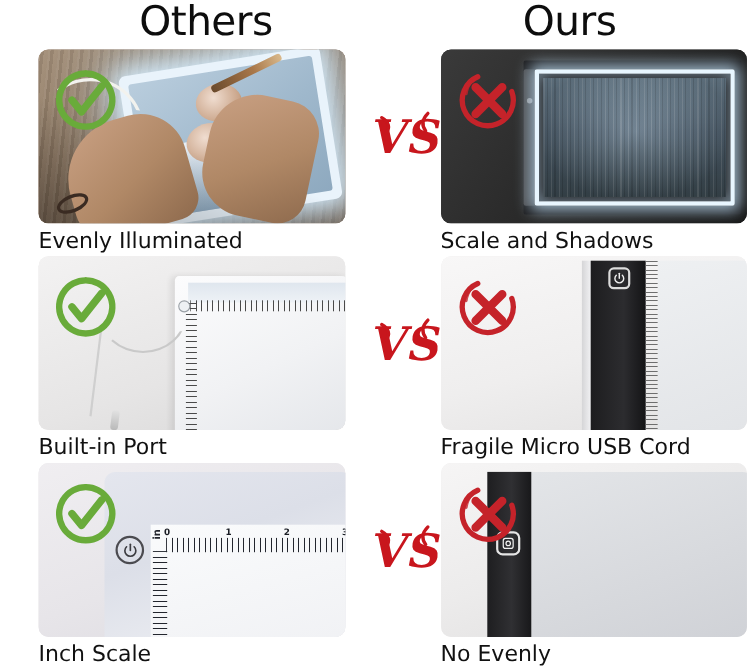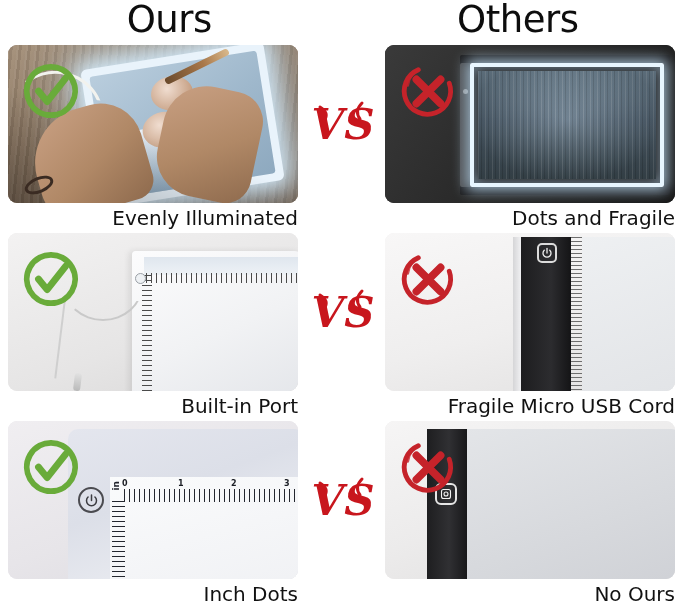--- a/index.html
+++ b/index.html
@@ -25,21 +25,21 @@
   .header-title {
     font-size: 37px;
     line-height: 40px;
     font-weight: 400;
     color: #0d0d0d;
     letter-spacing: -0.5px;
     font-family: "DejaVu Sans", sans-serif;
   }
 
   
-  .row { position: relative; height: 188px; }
+  .row { position: relative; height: 188px; margin-left: 27px; }
   .row-media { display: flex; height: 158px; }
 
   .panel-slot {
     width: 290px;
     height: 158px;
     position: relative;
   }
   .panel-slot.left  { margin-left: 8px; }
   .panel-slot.right { margin-left: 87px; }
 
@@ -67,21 +67,21 @@
     z-index: 8;
   }
   .vs svg { width: 100%; height: 100%; display: block; }
 
   
   .row-captions { display: flex; height: 30px; }
   .caption-slot {
     width: 290px;
     display: flex;
     align-items: center;
-    justify-content: flex-end;
+    justify-content: flex-start;
   }
   .caption-slot.left  { margin-left: 8px; }
   .caption-slot.right { margin-left: 87px; }
   .caption {
     font-size: 20px;
     line-height: 24px;
     color: #111111;
     font-family: "DejaVu Sans", sans-serif;
     white-space: nowrap;
   }
@@ -402,25 +402,25 @@
     position: absolute;
     left: 82px; top: 8px; right: -6px; bottom: -6px;
     background: linear-gradient(160deg, #e3e5e8, #d7d9dd 60%, #cfd1d6);
     border-radius: 0 10px 0 0;
   }
 </style>
 </head>
 <body>
 
 <div class="headers">
+  <div class="header-cell right">
+    <div class="header-title">Others</div>
+  </div>
   <div class="header-cell left">
     <div class="header-title">Ours</div>
-  </div>
-  <div class="header-cell right">
-    <div class="header-title">Others</div>
   </div>
 </div>
 
 <div class="row">
   <div class="row-media">
 
     <div class="panel-slot left">
       <div class="panel p1a">
         <div class="desk"></div>
         <div class="pad-glow">
@@ -476,21 +476,21 @@
       <text x="31" y="46" text-anchor="middle" font-family="DejaVu Serif, serif" font-size="42" font-style="italic" font-weight="700" fill="#c8161d">VS</text>
       <path d="M8 14 q10 6 4 14" fill="none" stroke="#c8161d" stroke-width="3" stroke-linecap="round"></path>
       <path d="M50 10 q-8 8 -2 16" fill="none" stroke="#c8161d" stroke-width="3" stroke-linecap="round"></path>
     </svg>
   </div>
   <div class="row-captions">
     <div class="caption-slot left">
       <div class="caption">Evenly Illuminated</div>
     </div>
     <div class="caption-slot right">
-      <div class="caption">Dots and Fragile</div>
+      <div class="caption">Scale and Shadows</div>
     </div>
   </div>
 </div>
 
 <div class="row">
   <div class="row-media">
 
     <div class="panel-slot left">
       <div class="panel p2a">
         <div class="bg"></div>
@@ -608,19 +608,19 @@
   </div>
   <div class="vs">
     <svg viewBox="0 0 62 62">
       <text x="31" y="46" text-anchor="middle" font-family="DejaVu Serif, serif" font-size="42" font-style="italic" font-weight="700" fill="#c8161d">VS</text>
       <path d="M8 14 q10 6 4 14" fill="none" stroke="#c8161d" stroke-width="3" stroke-linecap="round"></path>
       <path d="M50 10 q-8 8 -2 16" fill="none" stroke="#c8161d" stroke-width="3" stroke-linecap="round"></path>
     </svg>
   </div>
   <div class="row-captions">
     <div class="caption-slot left">
-      <div class="caption">Inch Dots</div>
+      <div class="caption">Inch Scale</div>
     </div>
     <div class="caption-slot right">
-      <div class="caption">No Ours</div>
+      <div class="caption">No Evenly</div>
     </div>
   </div>
 </div>
 
 </body></html>

